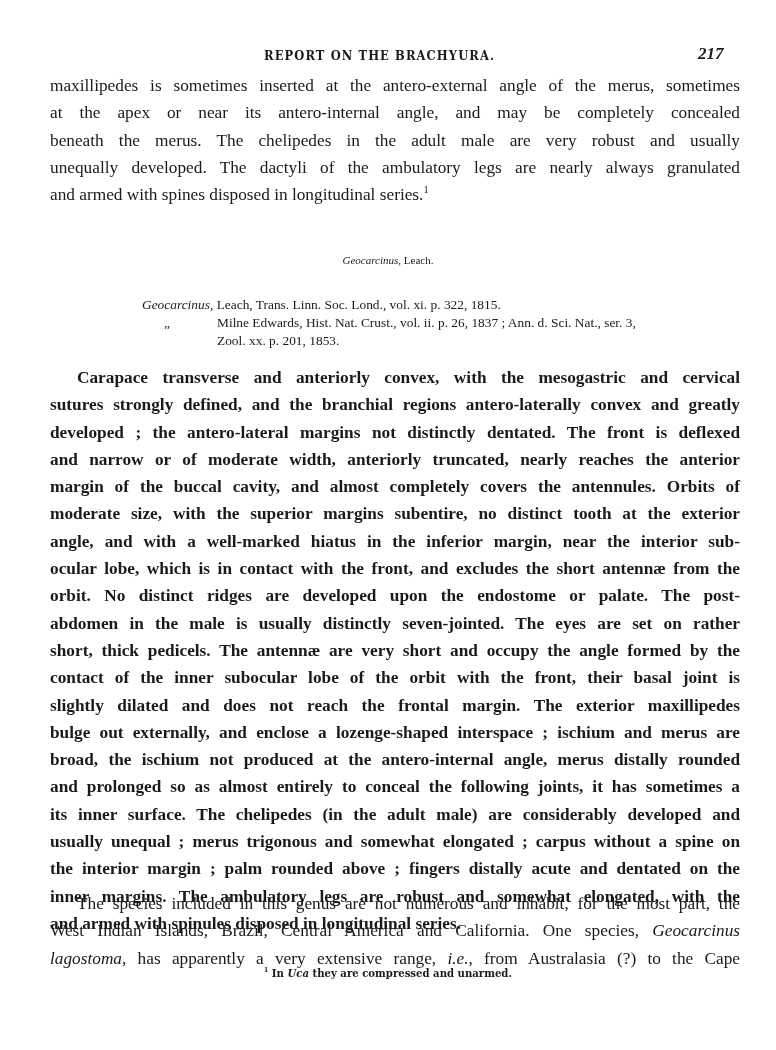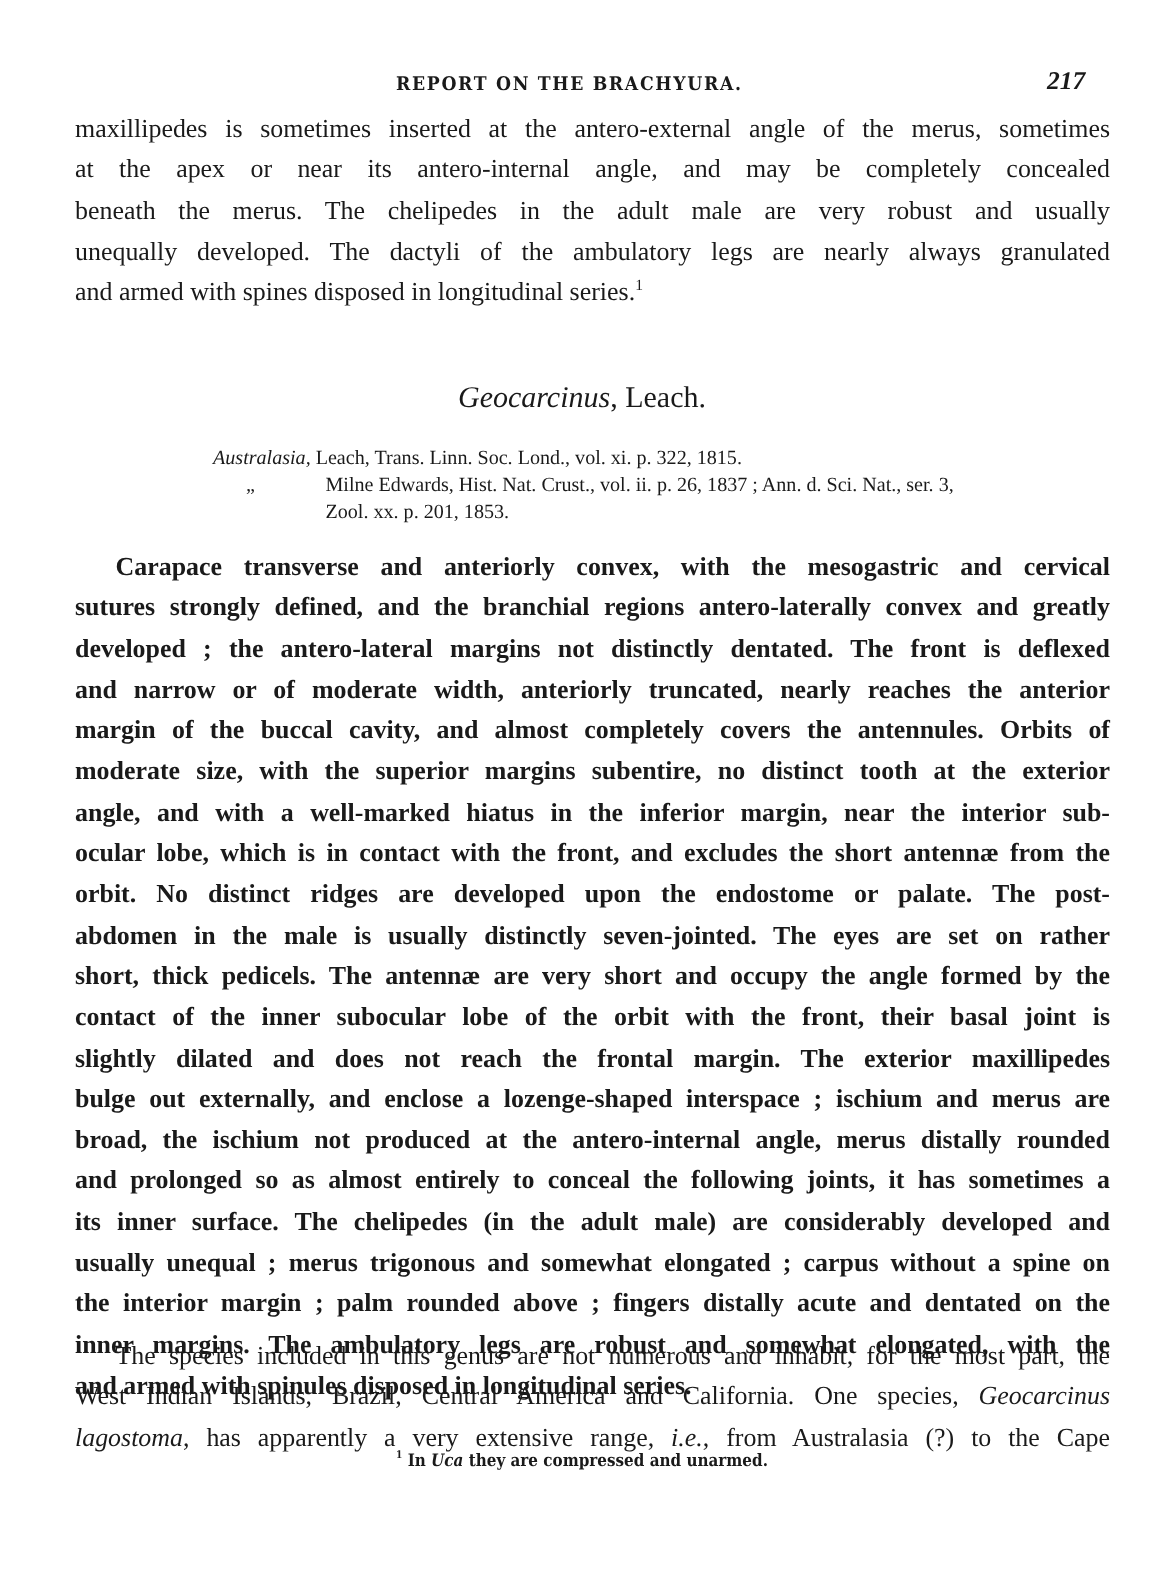--- a/index.html
+++ b/index.html
@@ -60,21 +60,21 @@
     .line.indent {
       padding-left: 27px;
     }
     #intro { top: 72px; }
     .genus-heading {
       position: absolute;
       top: 254px;
       left: 0;
       width: 776px;
       text-align: center;
-      font-size: 20px;
+      font-size: 11px;
     }
     .genus-heading em { font-style: italic; }
     .synonymy {
       position: absolute;
       top: 296px;
       left: 142px;
       width: 600px;
       font-size: 13.4px;
       line-height: 18px;
     }
@@ -114,21 +114,21 @@
     <span class="line">maxillipedes is sometimes inserted at the antero-external angle of the merus, sometimes</span>
     <span class="line">at the apex or near its antero-internal angle, and may be completely concealed</span>
     <span class="line">beneath the merus. The chelipedes in the adult male are very robust and usually</span>
     <span class="line">unequally developed. The dactyli of the ambulatory legs are nearly always granulated</span>
     <span class="line last"><span>and armed with spines disposed in longitudinal series.</span><sup>1</sup></span>
   </div>
 
   <div class="genus-heading"><em>Geocarcinus</em><span>, Leach.</span></div>
 
   <div class="synonymy">
-    <div class="syn-row"><em>Australasia,</em><span> Leach, Trans. Linn. Soc. Lond., vol. xi. p. 322, 1815.</span></div>
+    <div class="syn-row"><em>Geocarcinus,</em><span> Leach, Trans. Linn. Soc. Lond., vol. xi. p. 322, 1815.</span></div>
     <div class="syn-row"><span class="syn-ditto">„</span><span>Milne Edwards, Hist. Nat. Crust., vol. ii. p. 26, 1837 ; Ann. d. Sci. Nat., ser. 3,</span></div>
     <div class="syn-row">
         <span class="syn-cont">Zool. xx. p. 201, 1853.</span>
       </div>
   </div>
 
   <div class="text-block" id="description">
     <span class="line indent">Carapace transverse and anteriorly convex, with the mesogastric and cervical</span>
     <span class="line">sutures strongly defined, and the branchial regions antero-laterally convex and greatly</span>
     <span class="line">developed ; the antero-lateral margins not distinctly dentated. The front is deflexed</span>

